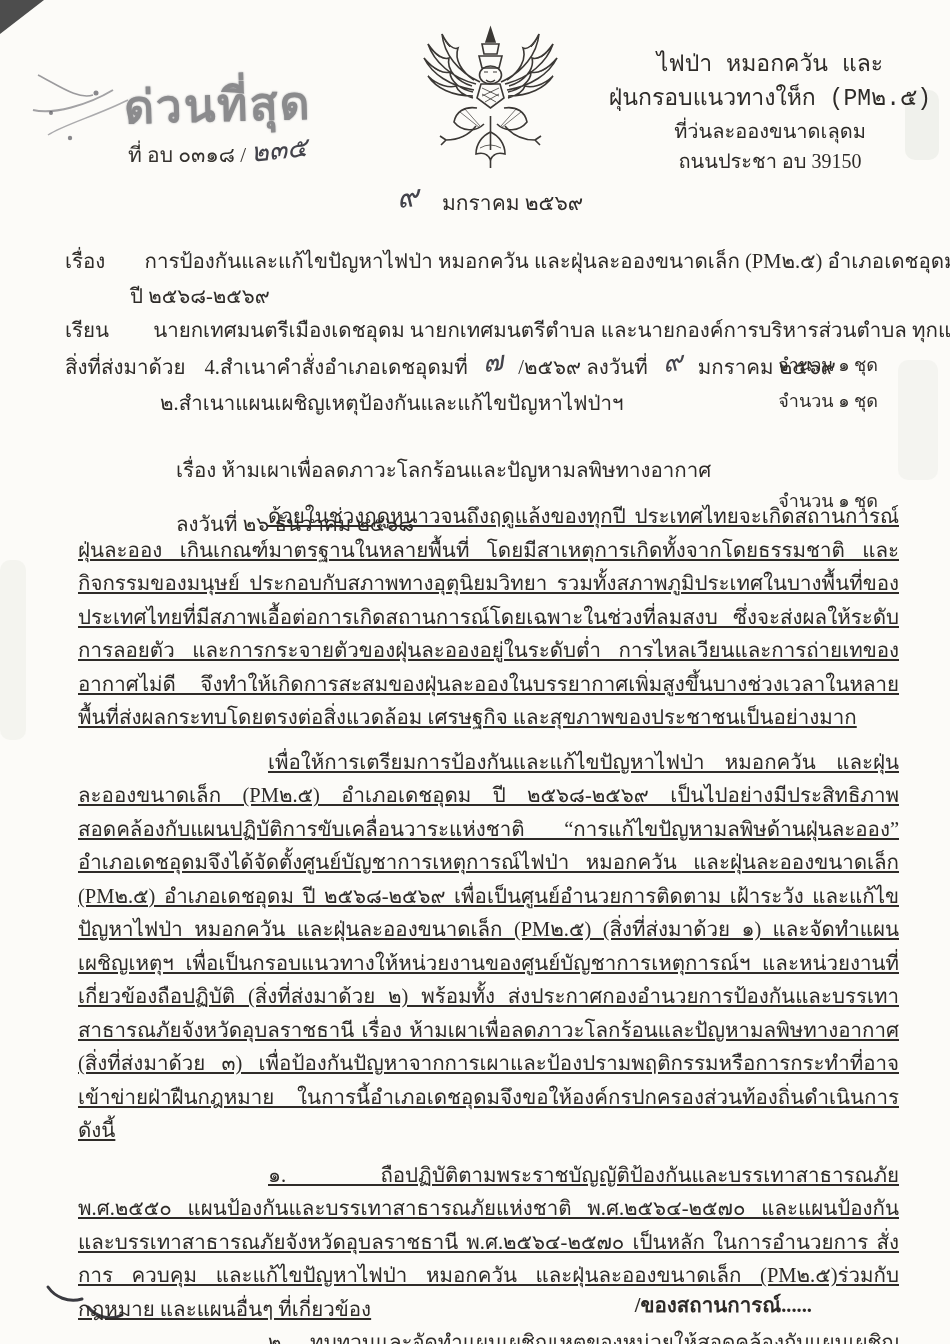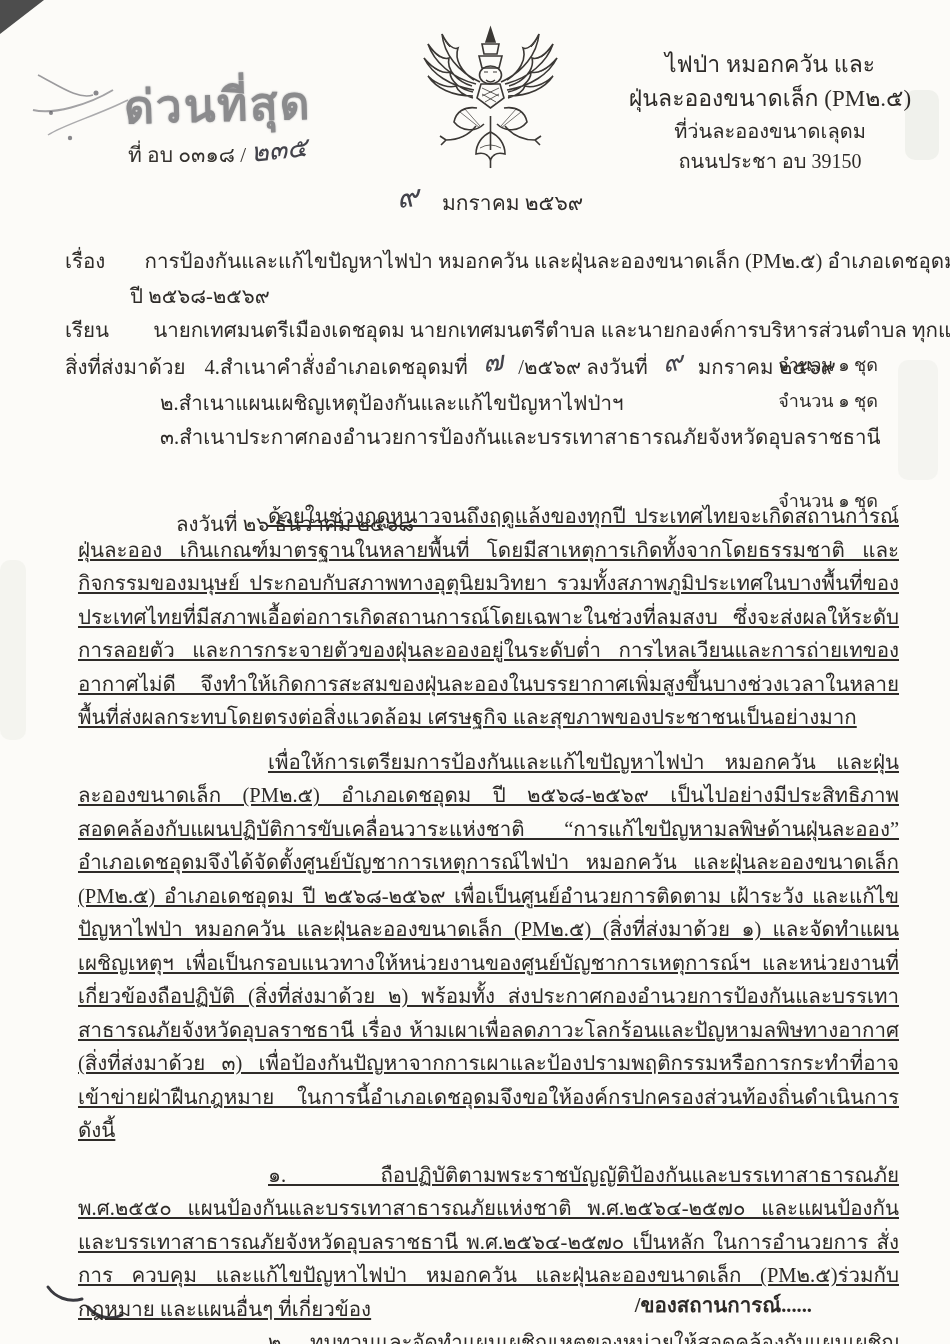--- a/index.html
+++ b/index.html
@@ -34,21 +34,21 @@
     display:inline-block;
     font-size:27px;line-height:20px;color:#43434b;
     transform:rotate(-6deg) translateY(-3px);
     font-style:italic;
   }
   .emblem{position:absolute;left:418px;top:20px;}
   .letterhead{
     position:absolute;left:590px;top:48px;width:360px;
     text-align:center;line-height:34px;
   }
-  .letterhead .lh-big{font-size:23px;}
+  .letterhead .lh-big{font-size:23px;font-family:Liberation Mono, monospace;}
   .letterhead .lh-small{font-size:20px;line-height:30px;}
   .dateline{
     position:absolute;left:320px;top:186px;width:340px;
     text-align:center;font-size:21px;
   }
   .dateline .hw{margin-right:18px;font-size:30px;}
   .fieldrow{position:absolute;left:65px;width:832px;font-size:20.5px;white-space:nowrap;}
   .fieldrow .lbl{display:inline-block;}
   .row-subject{top:244px;} .row-subject .txt{margin-left:34px;}
   .row-subject2{top:279px;left:130px;}
@@ -138,21 +138,21 @@
     <path d="M87 106 C95 116, 105 120, 117 120 M117 120 l6 -4 M117 120 l5 5"></path>
 
     <path d="M72.5 96 l0 34"></path>
     <path d="M72.5 112 C64 116, 58 124, 58 134 C66 132, 70 134, 72.5 140 C75 134, 79 132, 87 134 C87 124, 81 116, 72.5 112 Z"></path>
     <path d="M72.5 140 l0 8"></path>
     <path d="M62 128 q10 -6 21 0" stroke-width="0.8"></path>
   </svg>
 
   <div class="letterhead">
     <div class="lh-big">ไฟป่า หมอกควัน และ</div>
-    <div class="lh-big">ฝุ่นละอองขนาดเล็ก (PM๒.๕)</div>
+    <div class="lh-big">ฝุ่นกรอบแนวทางให็ก (PM๒.๕)</div>
     <div class="lh-small">ที่ว่นละอองขนาดเลุดม</div>
     <div class="lh-small">ถนนประชา อบ 39150</div>
   </div>
 
   <div class="dateline">
     <span class="hw">๙</span>
     <span>มกราคม ๒๕๖๙</span>
   </div>
 
   <div class="fieldrow row-subject">
@@ -174,21 +174,21 @@
       <span>/๒๕๖๙ ลงวันที่</span>
       <span class="hw" style="margin:0 10px;">๙</span>
       <span>มกราคม ๒๕๖๙</span>
     </span>
   </div>
   <div class="count count1">จำนวน ๑ ชุด</div>
 
   <div class="att-line att2">๒.สำเนาแผนเผชิญเหตุป้องกันและแก้ไขปัญหาไฟป่าฯ</div>
   <div class="count count2">จำนวน ๑ ชุด</div>
 
-  <div class="att-line att3">๓.สำเนาประกาศกองอำนวยการป้องกันและบรรเทาสาธารณภัยจังหวัดอุบลราชธานี</div>
+  <div class="att-line att3b">เรื่อง ห้ามเผาเพื่อลดภาวะโลกร้อนและปัญหามลพิษทางอากาศ</div>
   <div class="att-line att3c">ลงวันที่ ๒๖ ธันวาคม ๒๕๖๘</div>
   <div class="count count3">จำนวน ๑ ชุด</div>
 
   <div class="bodytext">
     <p>ด้วยในช่วงฤดูหนาวจนถึงฤดูแล้งของทุกปี ประเทศไทยจะเกิดสถานการณ์ฝุ่นละออง เกินเกณฑ์มาตรฐานในหลายพื้นที่ โดยมีสาเหตุการเกิดทั้งจากโดยธรรมชาติ และกิจกรรมของมนุษย์ ประกอบกับสภาพทางอุตุนิยมวิทยา รวมทั้งสภาพภูมิประเทศในบางพื้นที่ของประเทศไทยที่มีสภาพเอื้อต่อการเกิดสถานการณ์โดยเฉพาะในช่วงที่ลมสงบ ซึ่งจะส่งผลให้ระดับการลอยตัว และการกระจายตัวของฝุ่นละอองอยู่ในระดับต่ำ การไหลเวียนและการถ่ายเทของอากาศไม่ดี จึงทำให้เกิดการสะสมของฝุ่นละอองในบรรยากาศเพิ่มสูงขึ้นบางช่วงเวลาในหลายพื้นที่ส่งผลกระทบโดยตรงต่อสิ่งแวดล้อม เศรษฐกิจ และสุขภาพของประชาชนเป็นอย่างมาก</p>
     <p>เพื่อให้การเตรียมการป้องกันและแก้ไขปัญหาไฟป่า หมอกควัน และฝุ่นละอองขนาดเล็ก (PM๒.๕) อำเภอเดชอุดม ปี ๒๕๖๘-๒๕๖๙ เป็นไปอย่างมีประสิทธิภาพ สอดคล้องกับแผนปฏิบัติการขับเคลื่อนวาระแห่งชาติ “การแก้ไขปัญหามลพิษด้านฝุ่นละออง” อำเภอเดชอุดมจึงได้จัดตั้งศูนย์บัญชาการเหตุการณ์ไฟป่า หมอกควัน และฝุ่นละอองขนาดเล็ก (PM๒.๕) อำเภอเดชอุดม ปี ๒๕๖๘-๒๕๖๙ เพื่อเป็นศูนย์อำนวยการติดตาม เฝ้าระวัง และแก้ไขปัญหาไฟป่า หมอกควัน และฝุ่นละอองขนาดเล็ก (PM๒.๕) (สิ่งที่ส่งมาด้วย ๑) และจัดทำแผนเผชิญเหตุฯ เพื่อเป็นกรอบแนวทางให้หน่วยงานของศูนย์บัญชาการเหตุการณ์ฯ และหน่วยงานที่เกี่ยวข้องถือปฏิบัติ (สิ่งที่ส่งมาด้วย ๒) พร้อมทั้ง ส่งประกาศกองอำนวยการป้องกันและบรรเทาสาธารณภัยจังหวัดอุบลราชธานี เรื่อง ห้ามเผาเพื่อลดภาวะโลกร้อนและปัญหามลพิษทางอากาศ (สิ่งที่ส่งมาด้วย ๓) เพื่อป้องกันปัญหาจากการเผาและป้องปรามพฤติกรรมหรือการกระทำที่อาจเข้าข่ายฝ่าฝืนกฎหมาย ในการนี้อำเภอเดชอุดมจึงขอให้องค์กรปกครองส่วนท้องถิ่นดำเนินการ ดังนี้</p>
     <p class="item">๑. ถือปฏิบัติตามพระราชบัญญัติป้องกันและบรรเทาสาธารณภัย พ.ศ.๒๕๕๐ แผนป้องกันและบรรเทาสาธารณภัยแห่งชาติ พ.ศ.๒๕๖๔-๒๕๗๐ และแผนป้องกันและบรรเทาสาธารณภัยจังหวัดอุบลราชธานี พ.ศ.๒๕๖๔-๒๕๗๐ เป็นหลัก ในการอำนวยการ สั่งการ ควบคุม และแก้ไขปัญหาไฟป่า หมอกควัน และฝุ่นละอองขนาดเล็ก (PM๒.๕)ร่วมกับกฎหมาย และแผนอื่นๆ ที่เกี่ยวข้อง</p>
     <p class="item">๒. ทบทวนและจัดทำแผนเผชิญเหตุของหน่วยให้สอดคล้องกับแผนเผชิญเหตุฯ ของอำเภอสำหรับใช้แก้ไขปัญหาในพื้นที่รับผิดชอบ โดยให้ความสำคัญกับการปรับปรุงข้อมูลให้เป็นปัจจุบัน อาทิพื้นที่เสี่ยง (พื้นที่ป่า พื้นที่การเกษตร พื้นที่ริมทาง และพื้นที่ชุมชน/เมือง) ข้อมูลกลุ่มเปราะบาง ข้อมูลทรัพยากร เครื่องจักรกลสาธารณภัยของหน่วยงาน แนวทางปฏิบัติในแต่ละระดับตามการเปลี่ยนแปลง</p>
   </div>
 

